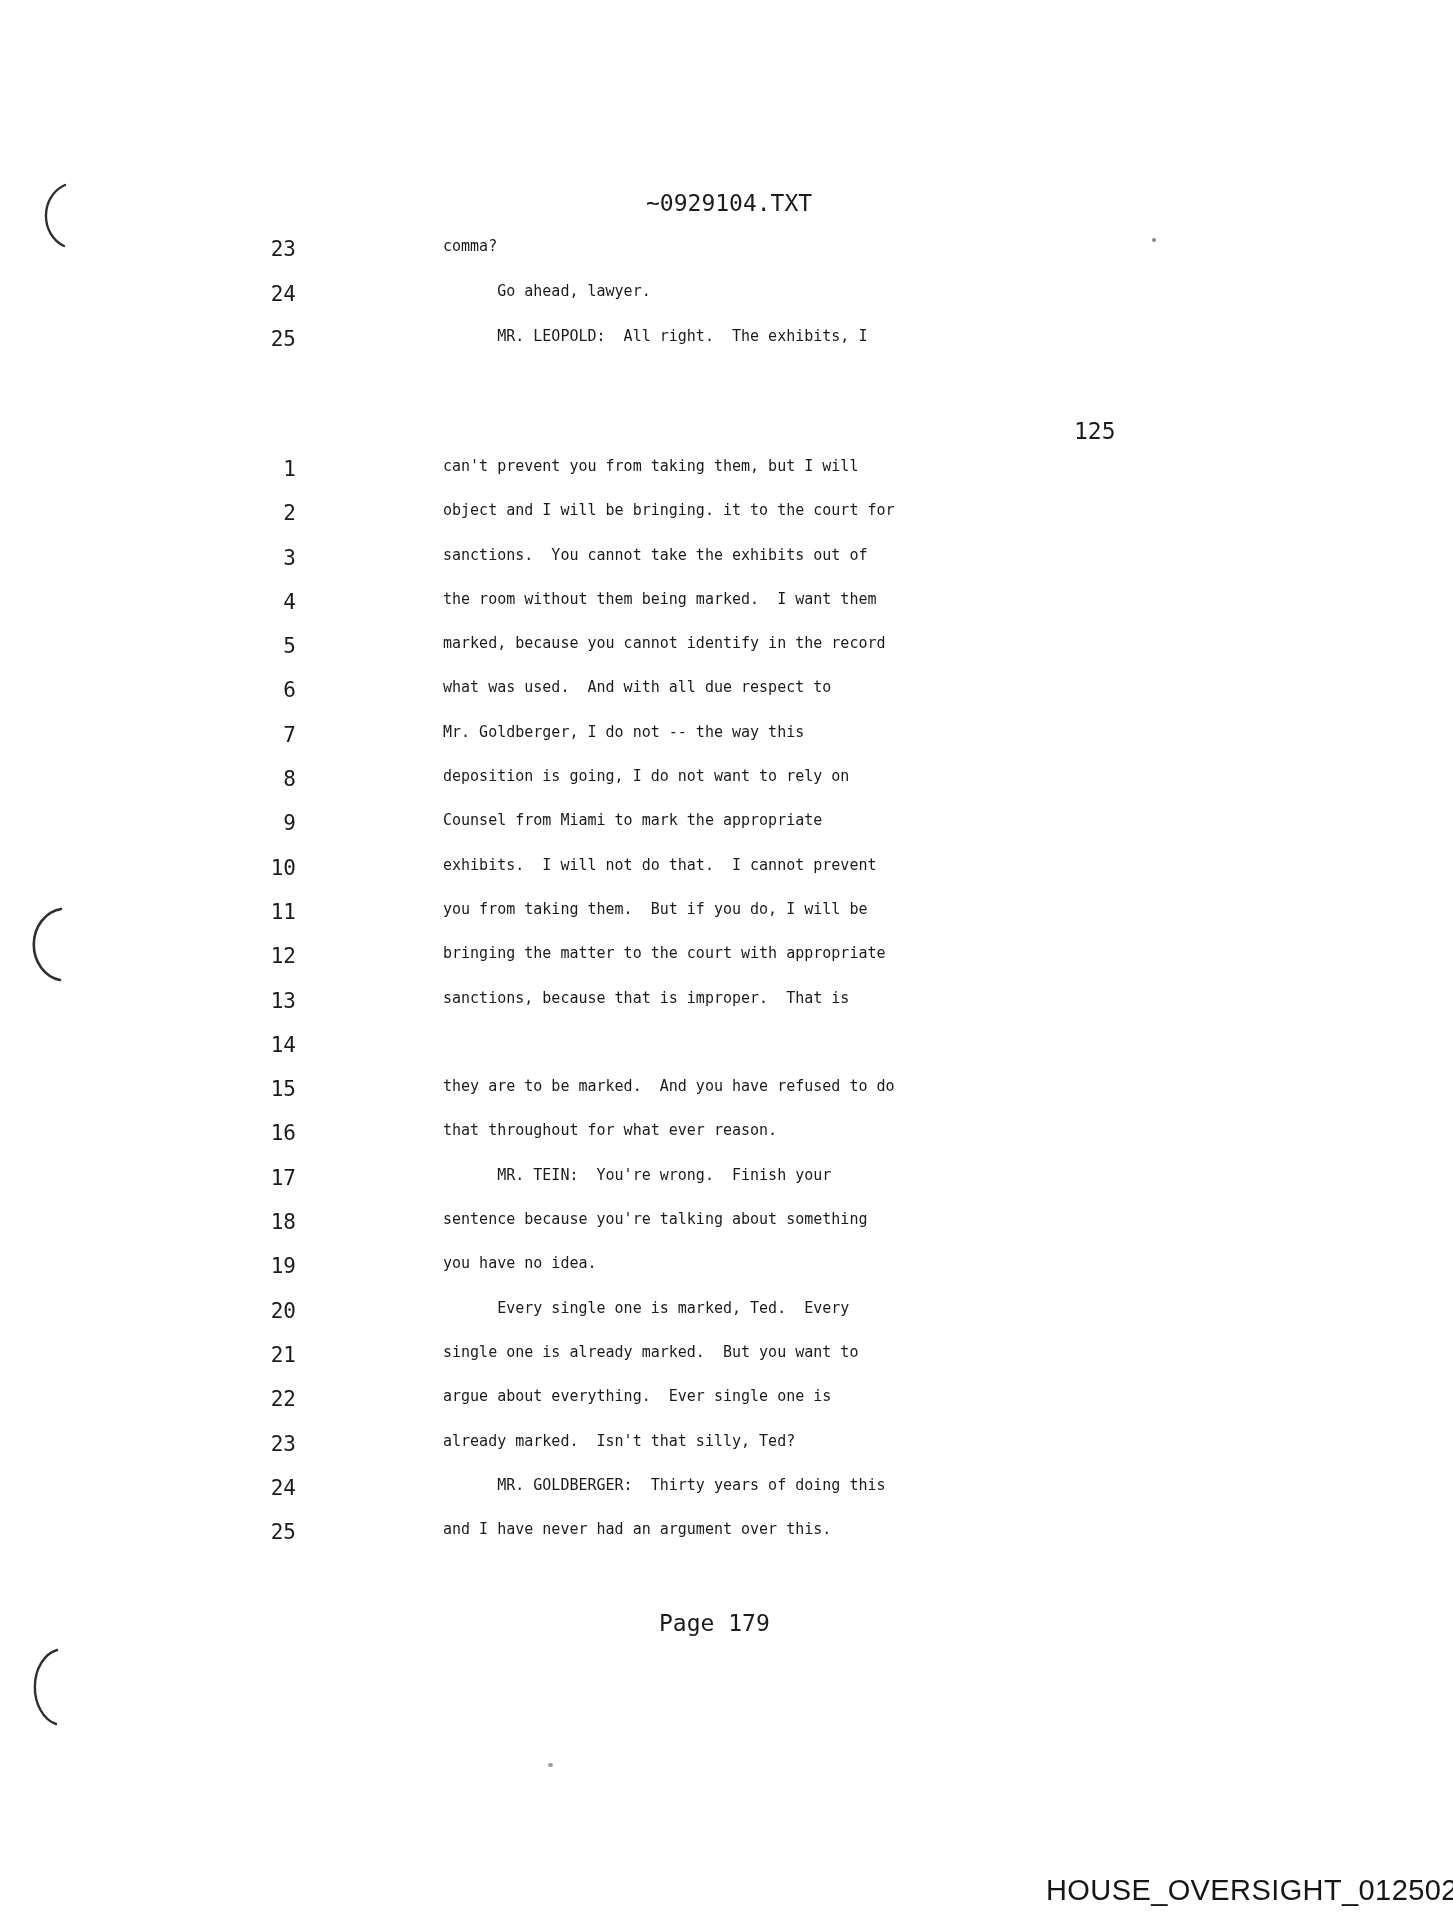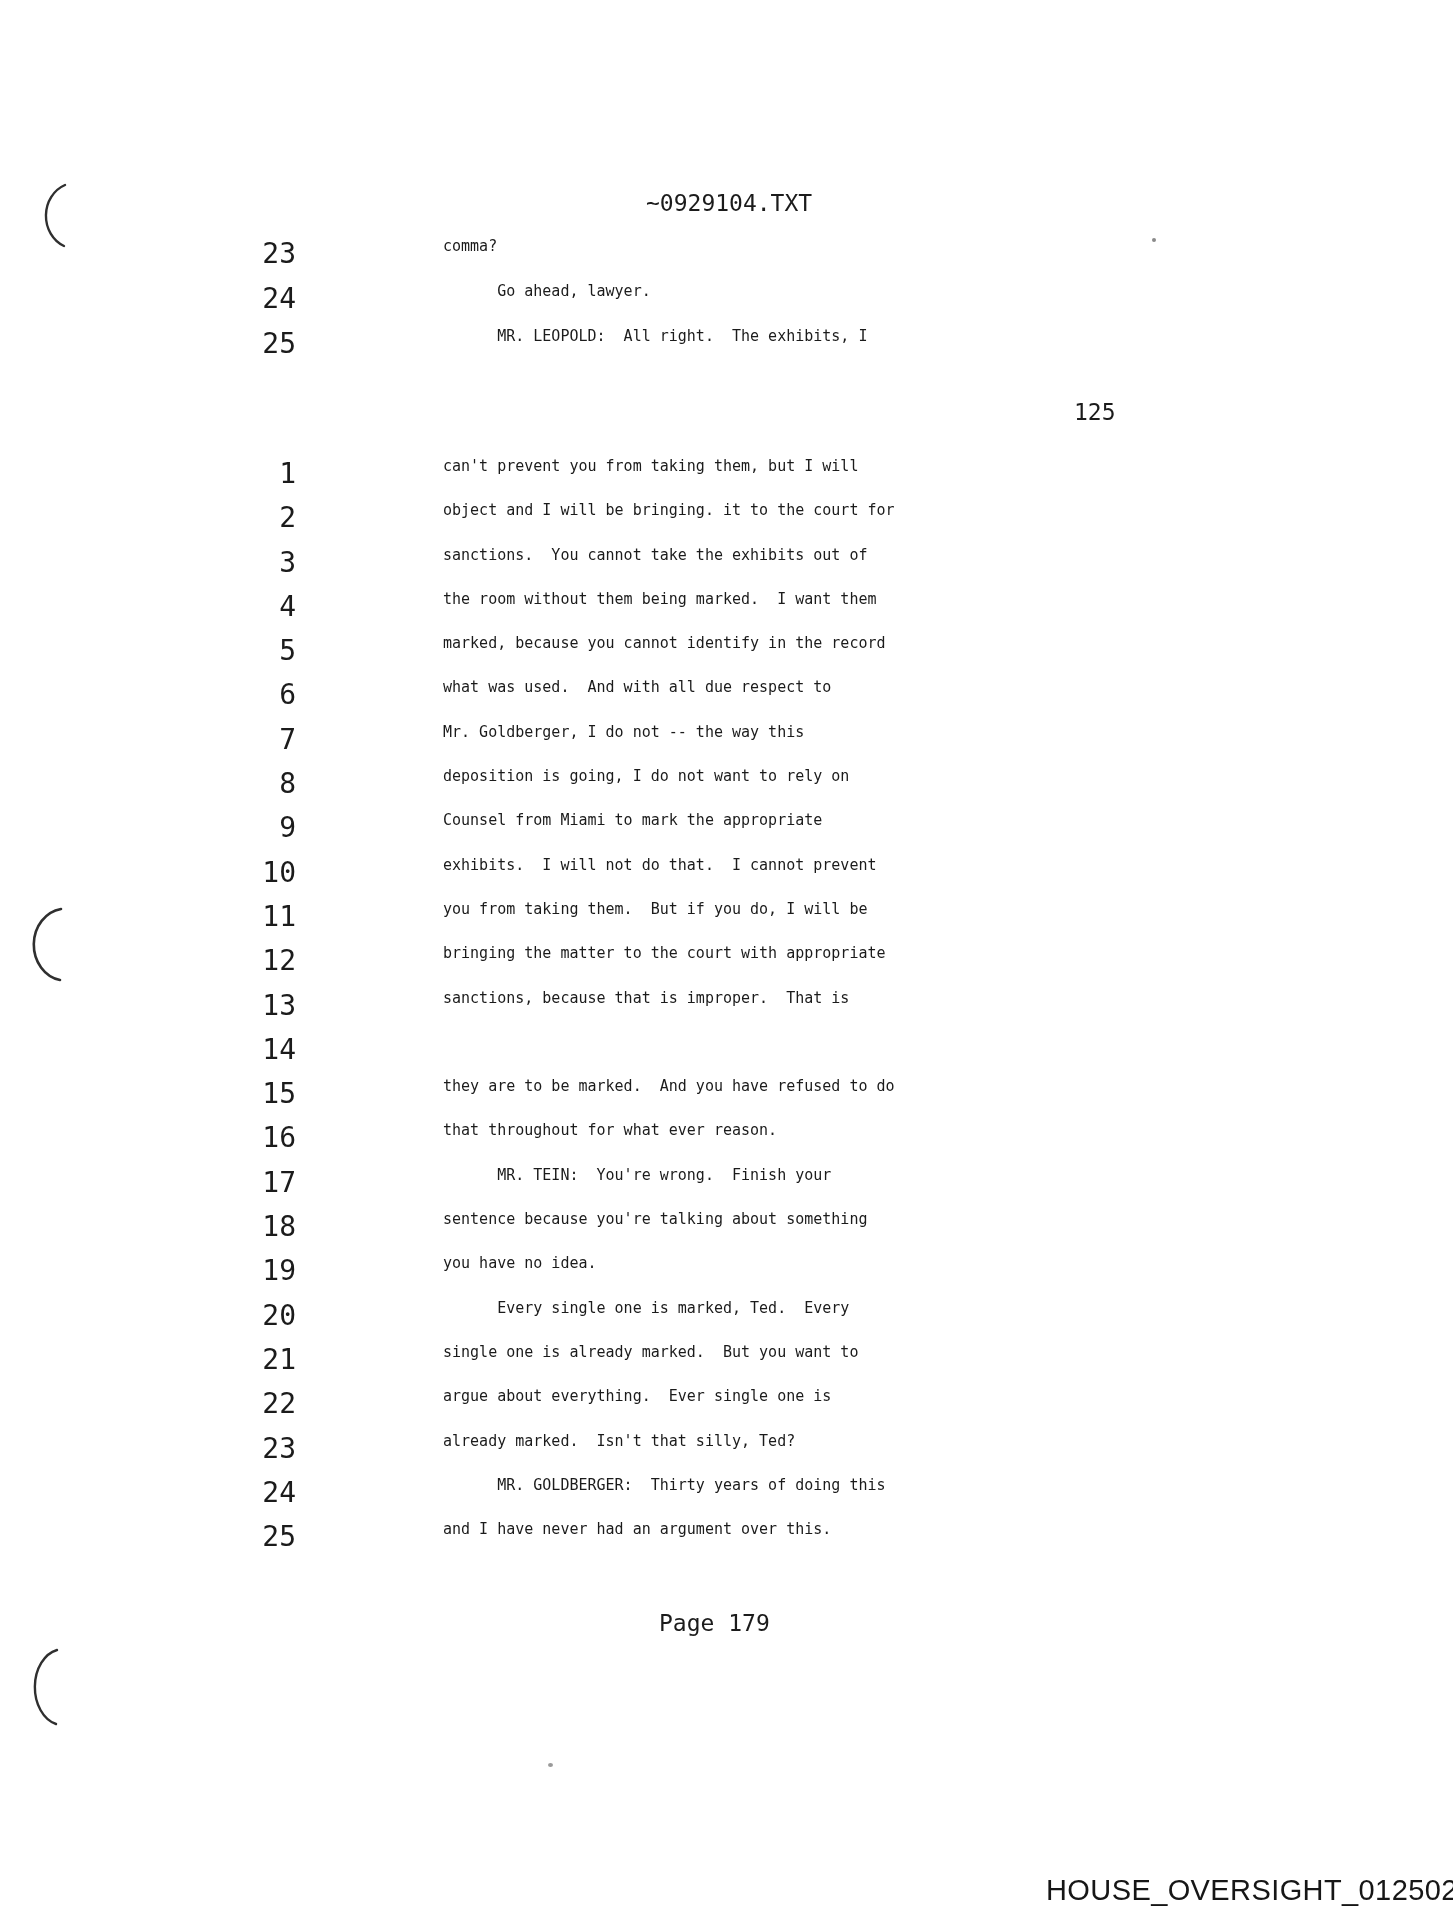--- a/index.html
+++ b/index.html
@@ -11,30 +11,30 @@
     background: #ffffff;
     font-family: "DejaVu Sans Mono", monospace;
     color: #1b1b1b;
     overflow: hidden;
   }
   .mono { font-size: 23px; line-height: 1.2; white-space: pre; }
   .doc-header {
     position: absolute; left: 646px; top: 190px;
   }
   .pagenum-top {
-    position: absolute; left: 1074px; top: 399px;
+    position: absolute; left: 1074px; top: 418px;
   }
   .carryover-lines { position: absolute; left: 0; top: 237px; width: 100%; }
   .carryover-lines .row { height: 45px; }
   .body-lines { position: absolute; left: 0; top: 457px; width: 100%; }
   .body-lines .row { height: 44.3px; }
   .row { position: relative; }
   .row .num {
     position: absolute; left: 0; top: 0; width: 296px;
-    text-align: right; font-size: 28px; line-height: 1.2; white-space: pre;
+    text-align: right; font-size: 21px; line-height: 1.2; white-space: pre;
   }
   .row .txt {
     position: absolute; left: 443px; top: 0;
     font-size: 15px; line-height: 1.2; white-space: pre;
   }
   .footer-pagenum {
     position: absolute; left: 659px; top: 1610px;
   }
   .watermark {
     position: absolute; left: 1046px; top: 1874px;

